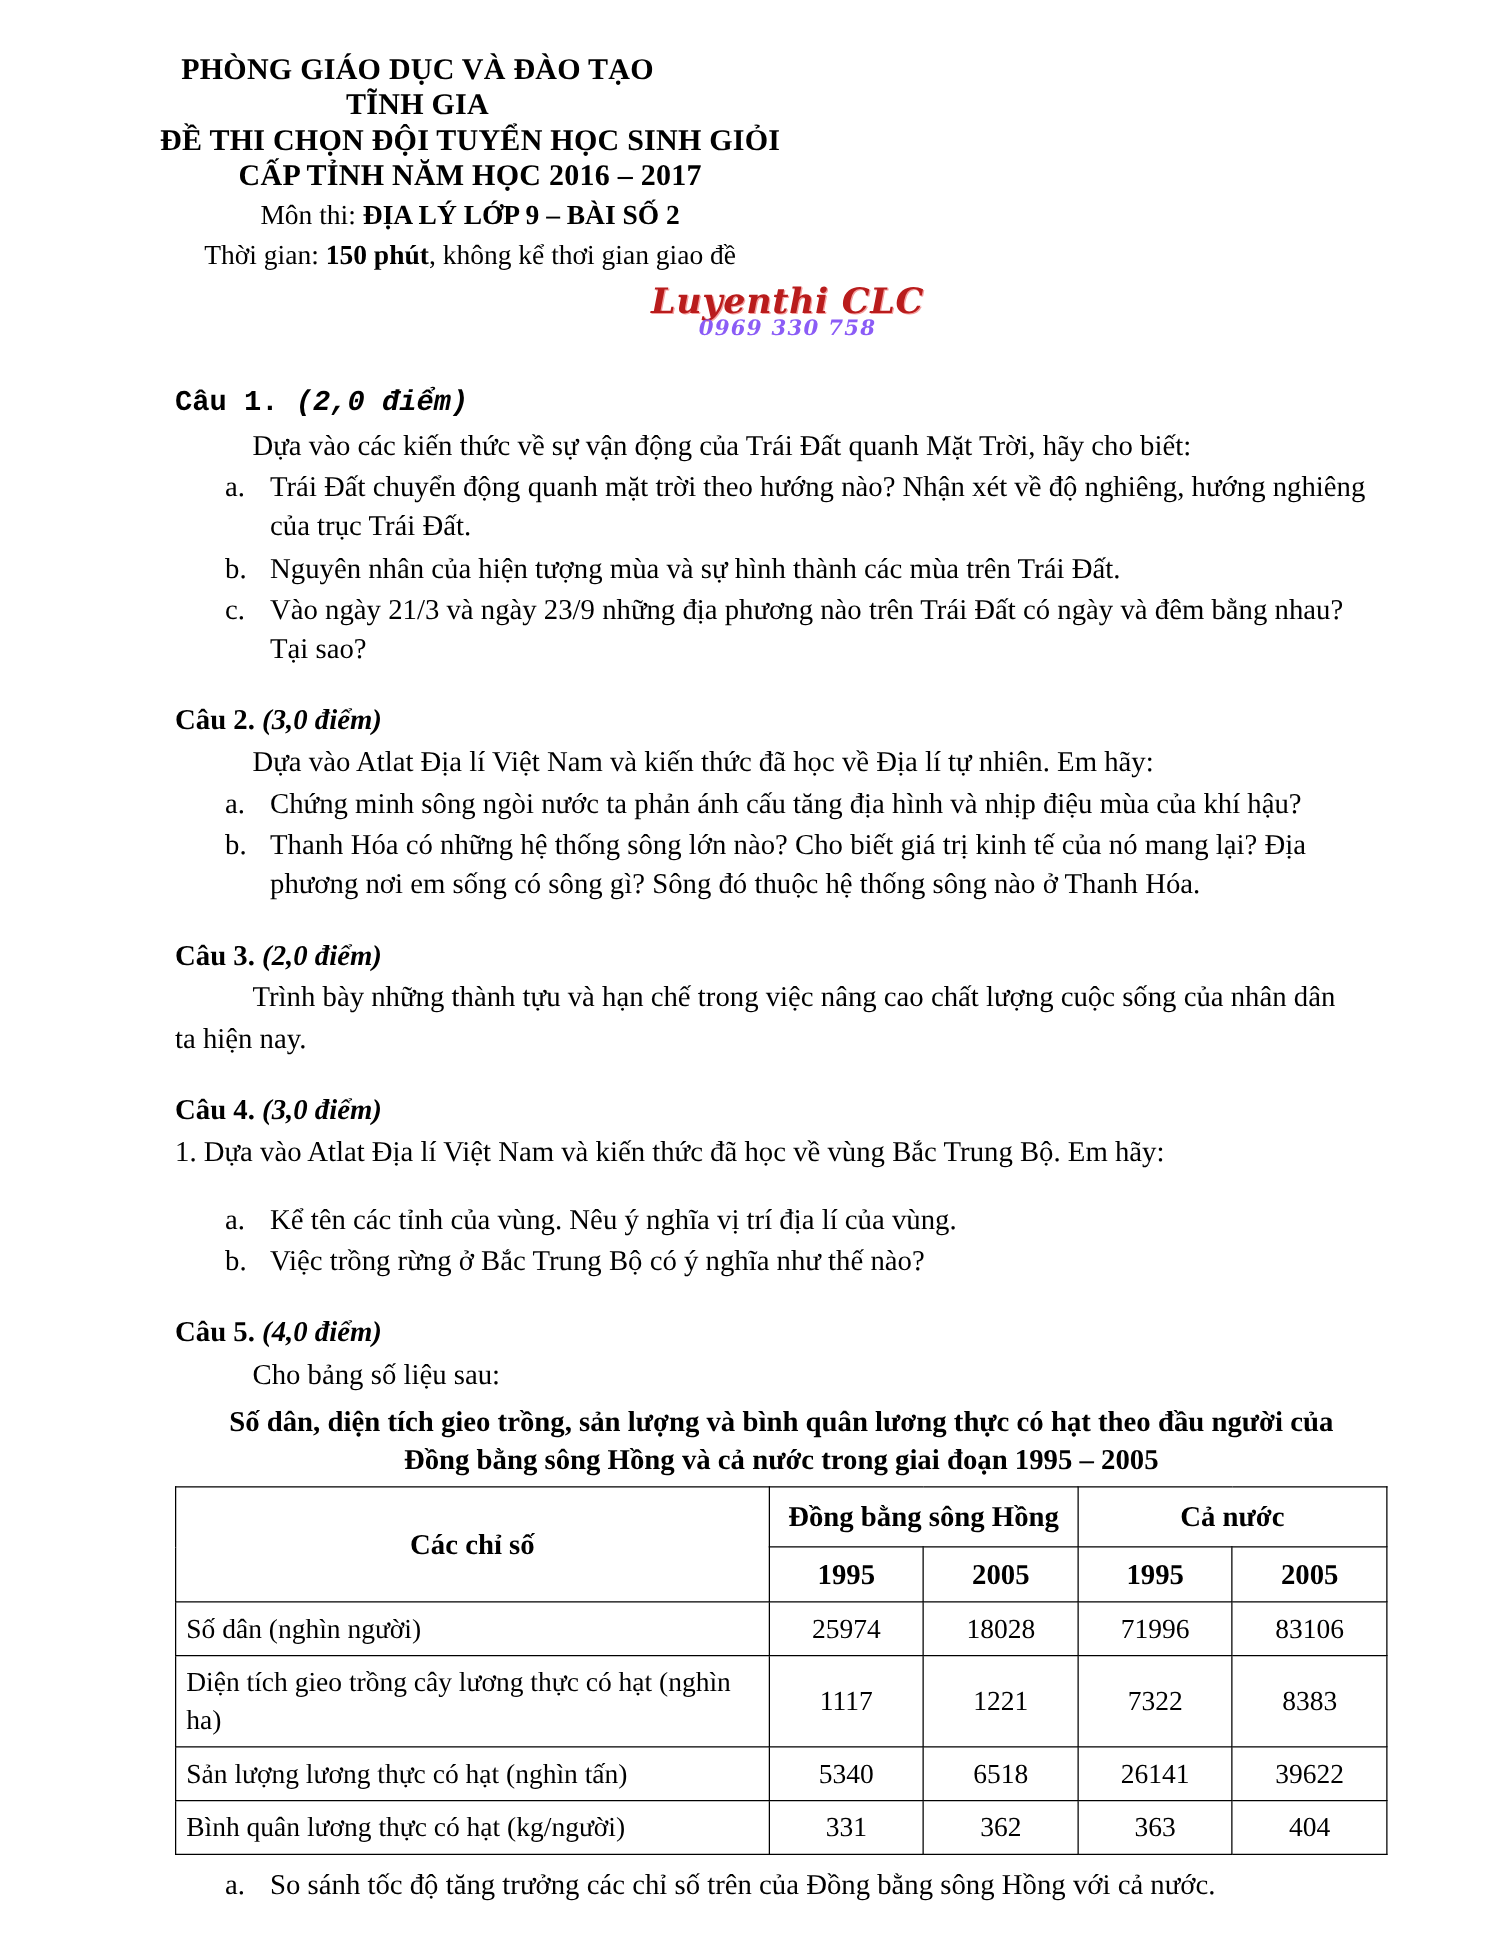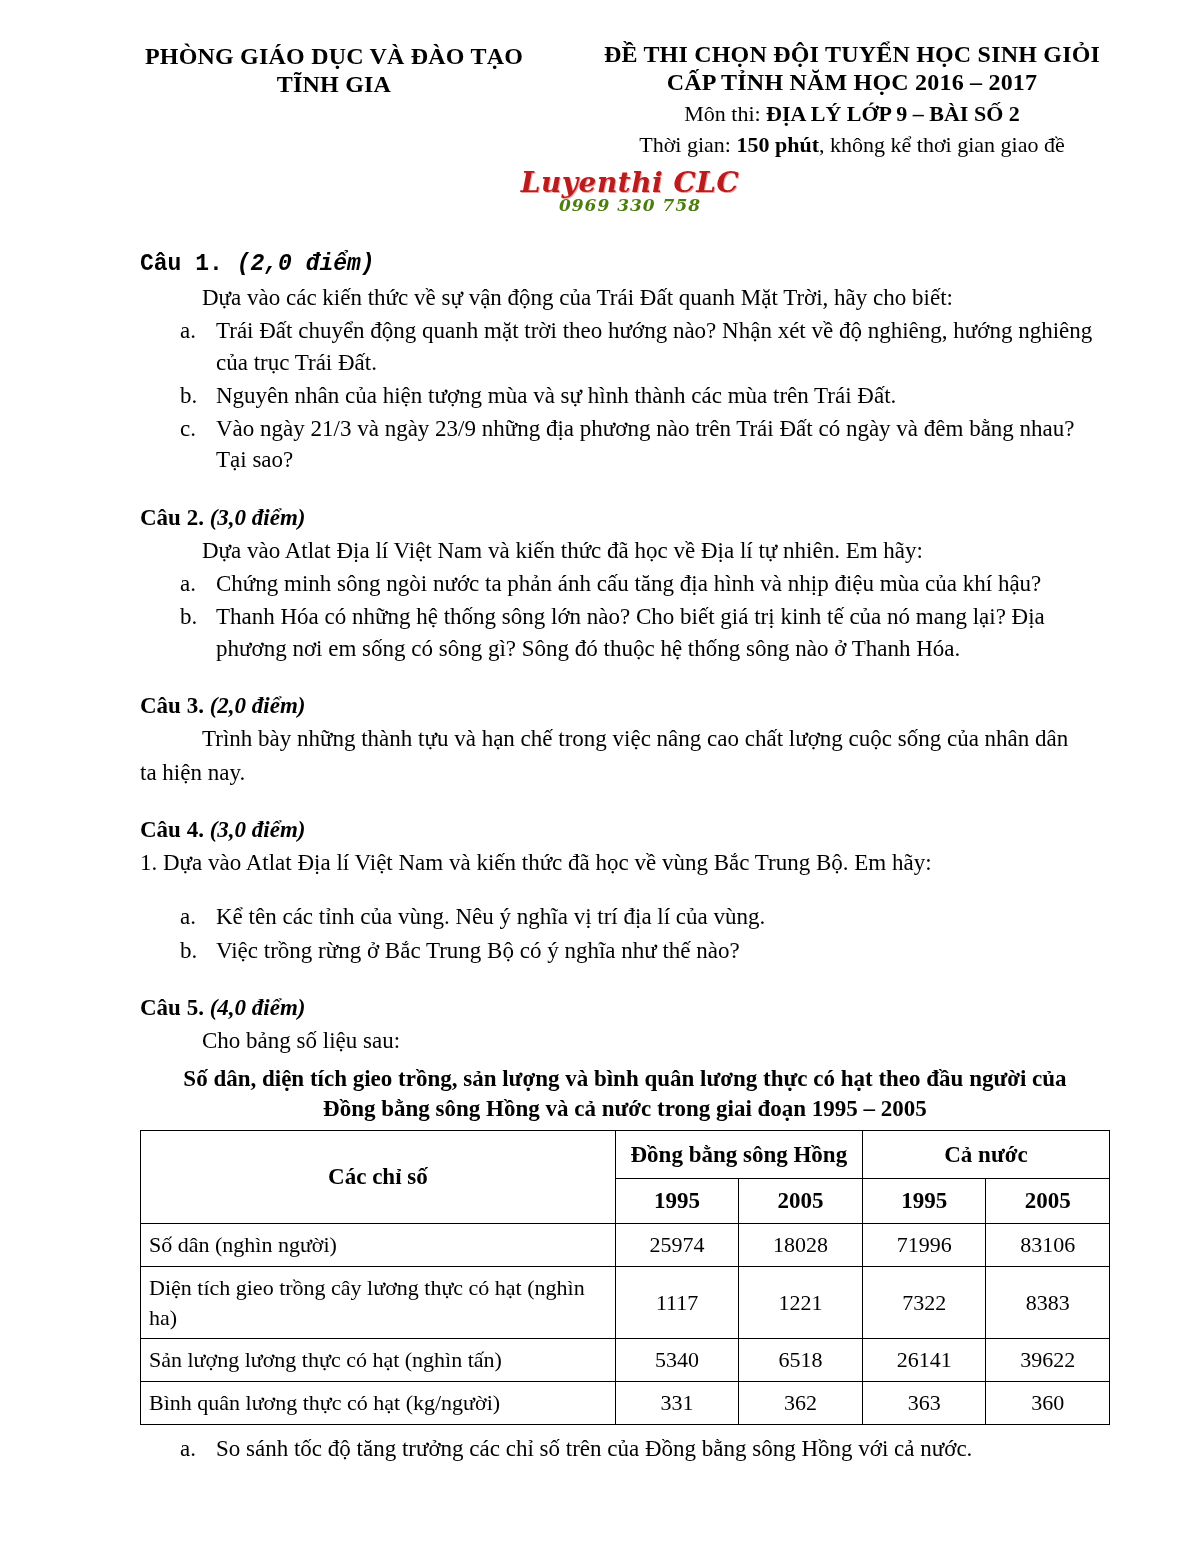--- a/index.html
+++ b/index.html
@@ -18,21 +18,21 @@
     width: 1200px;
     min-height: 1553px;
     box-sizing: border-box;
     padding: 40px 44px 20px 44px;
     position: relative;
   }
 
   
   .header {
     display: flex;
-    flex-direction: row;
+    flex-direction: column;
     align-items: flex-start;
     justify-content: flex-start;
     padding-left: 80px;
   }
   .header-left {
     width: 420px;
     text-align: center;
     padding-top: 2px;
   }
   .header-left .line {
@@ -75,21 +75,21 @@
   .logo-main {
     color: #b91c1c;
     font-family: "DejaVu Serif", serif;
     font-style: italic;
     font-weight: bold;
     font-size: 28px;
     letter-spacing: 0.5px;
     text-shadow: 1px 1px 0 #f4a0a0;
   }
   .logo-phone {
-    color: #4d7c0f;
+    color: #8b5cf6;
     font-family: "DejaVu Serif", serif;
     font-weight: bold;
     font-style: italic;
     font-size: 17px;
     letter-spacing: 1px;
     margin-top: -4px;
   }
 
   
   .content {
@@ -329,21 +329,21 @@
           <td class="val">5340</td>
           <td class="val">6518</td>
           <td class="val">26141</td>
           <td class="val">39622</td>
         </tr>
         <tr>
           <td class="lbl">Bình quân lương thực có hạt (kg/người)</td>
           <td class="val">331</td>
           <td class="val">362</td>
           <td class="val">363</td>
-          <td class="val">360</td>
+          <td class="val">404</td>
         </tr>
       </tbody>
     </table>
 
     <ul class="sub-list after-table">
       <li>
         <span class="marker">a.</span>
         <span>So sánh tốc độ tăng trưởng các chỉ số trên của Đồng bằng sông Hồng với cả nước.</span>
       </li>
     </ul>

